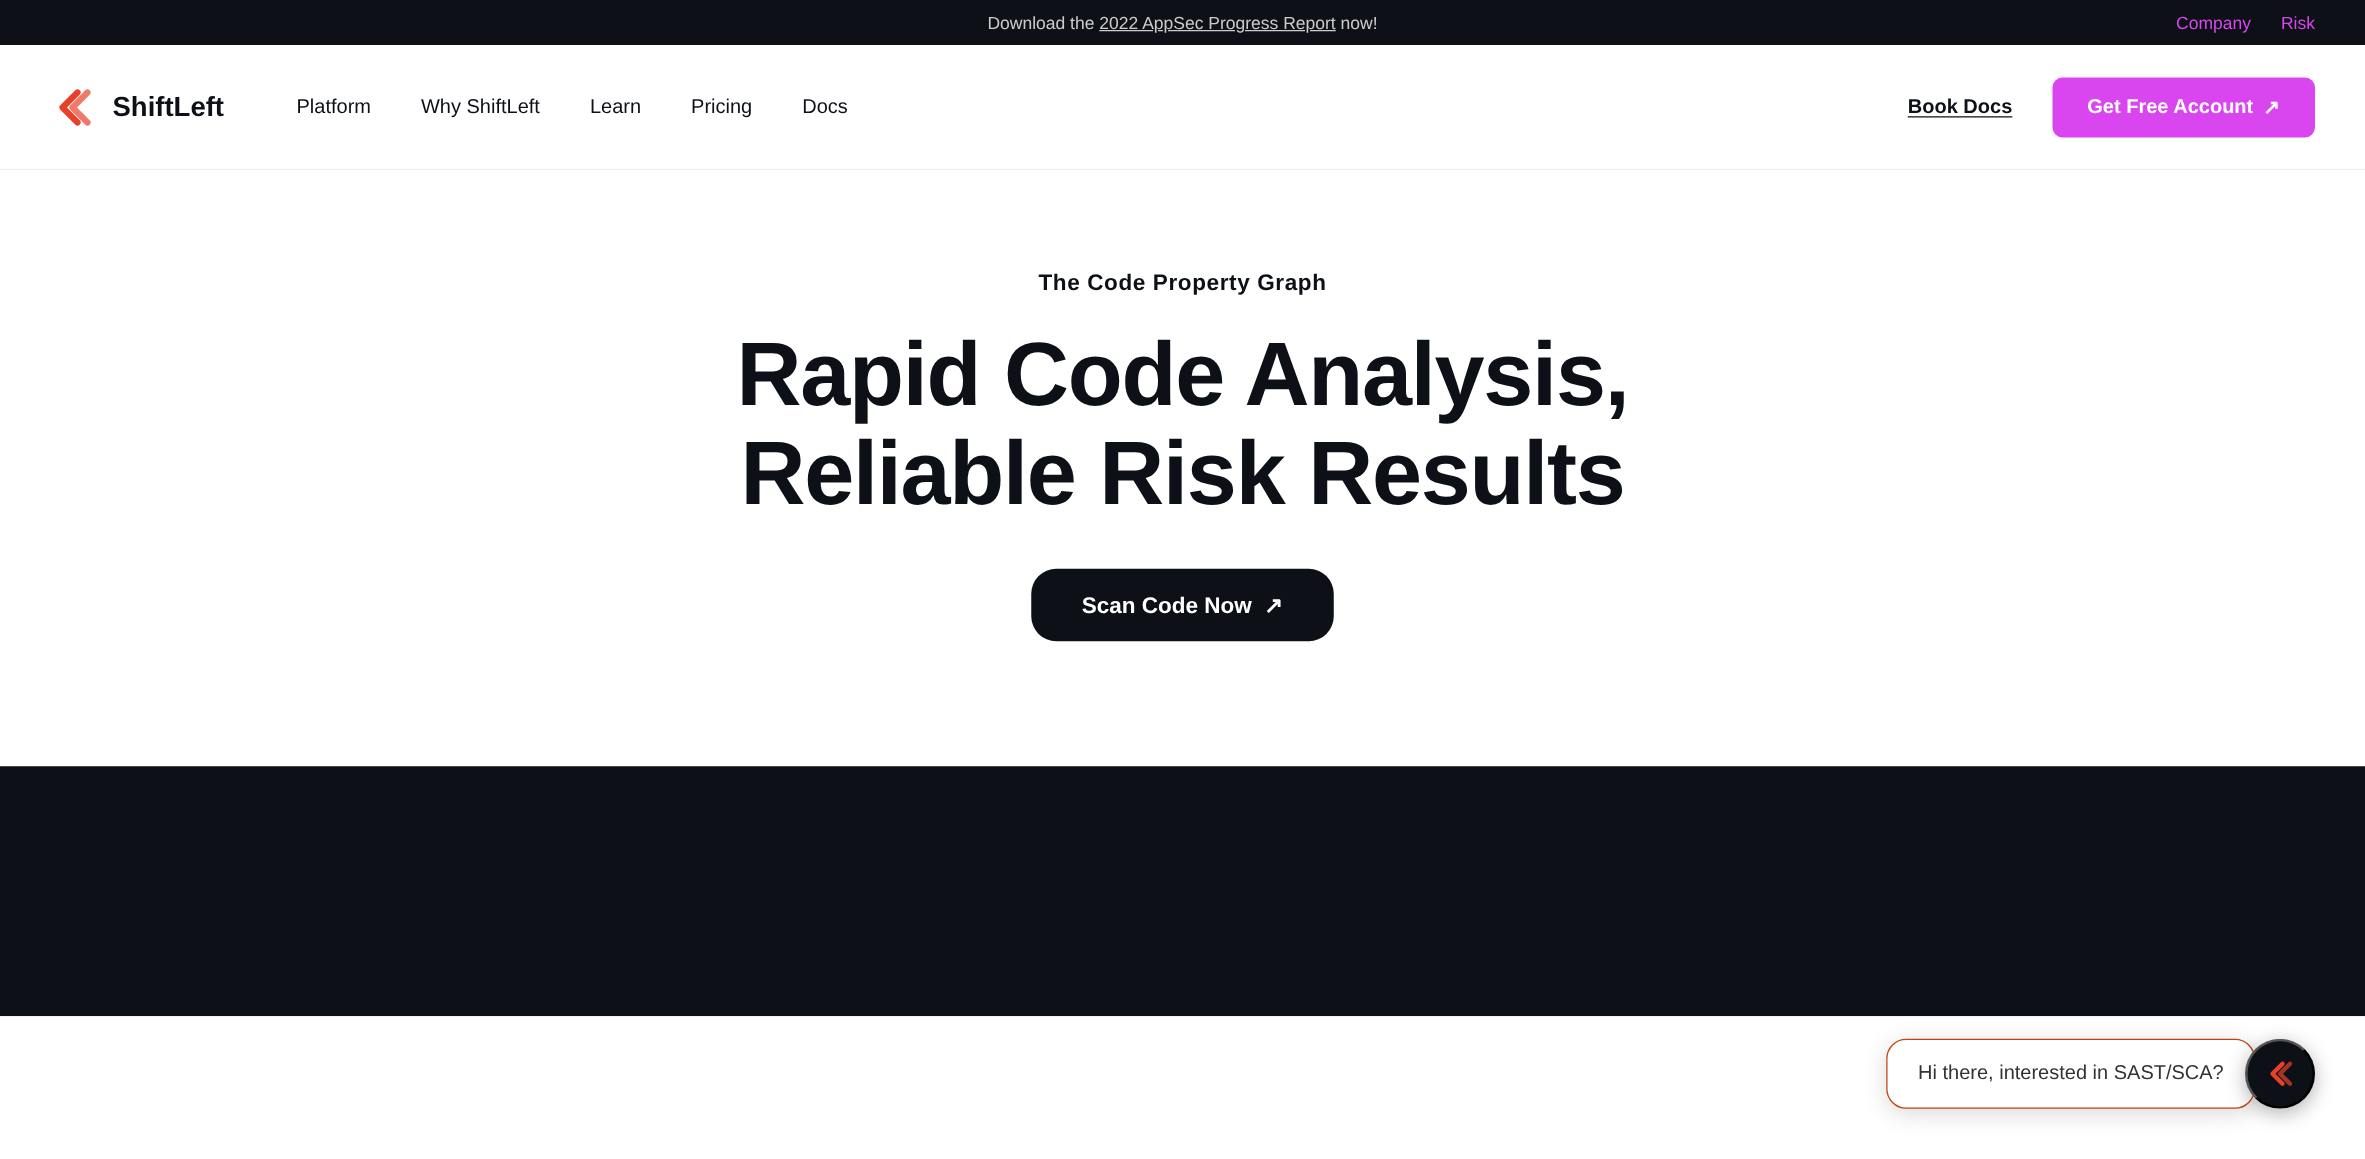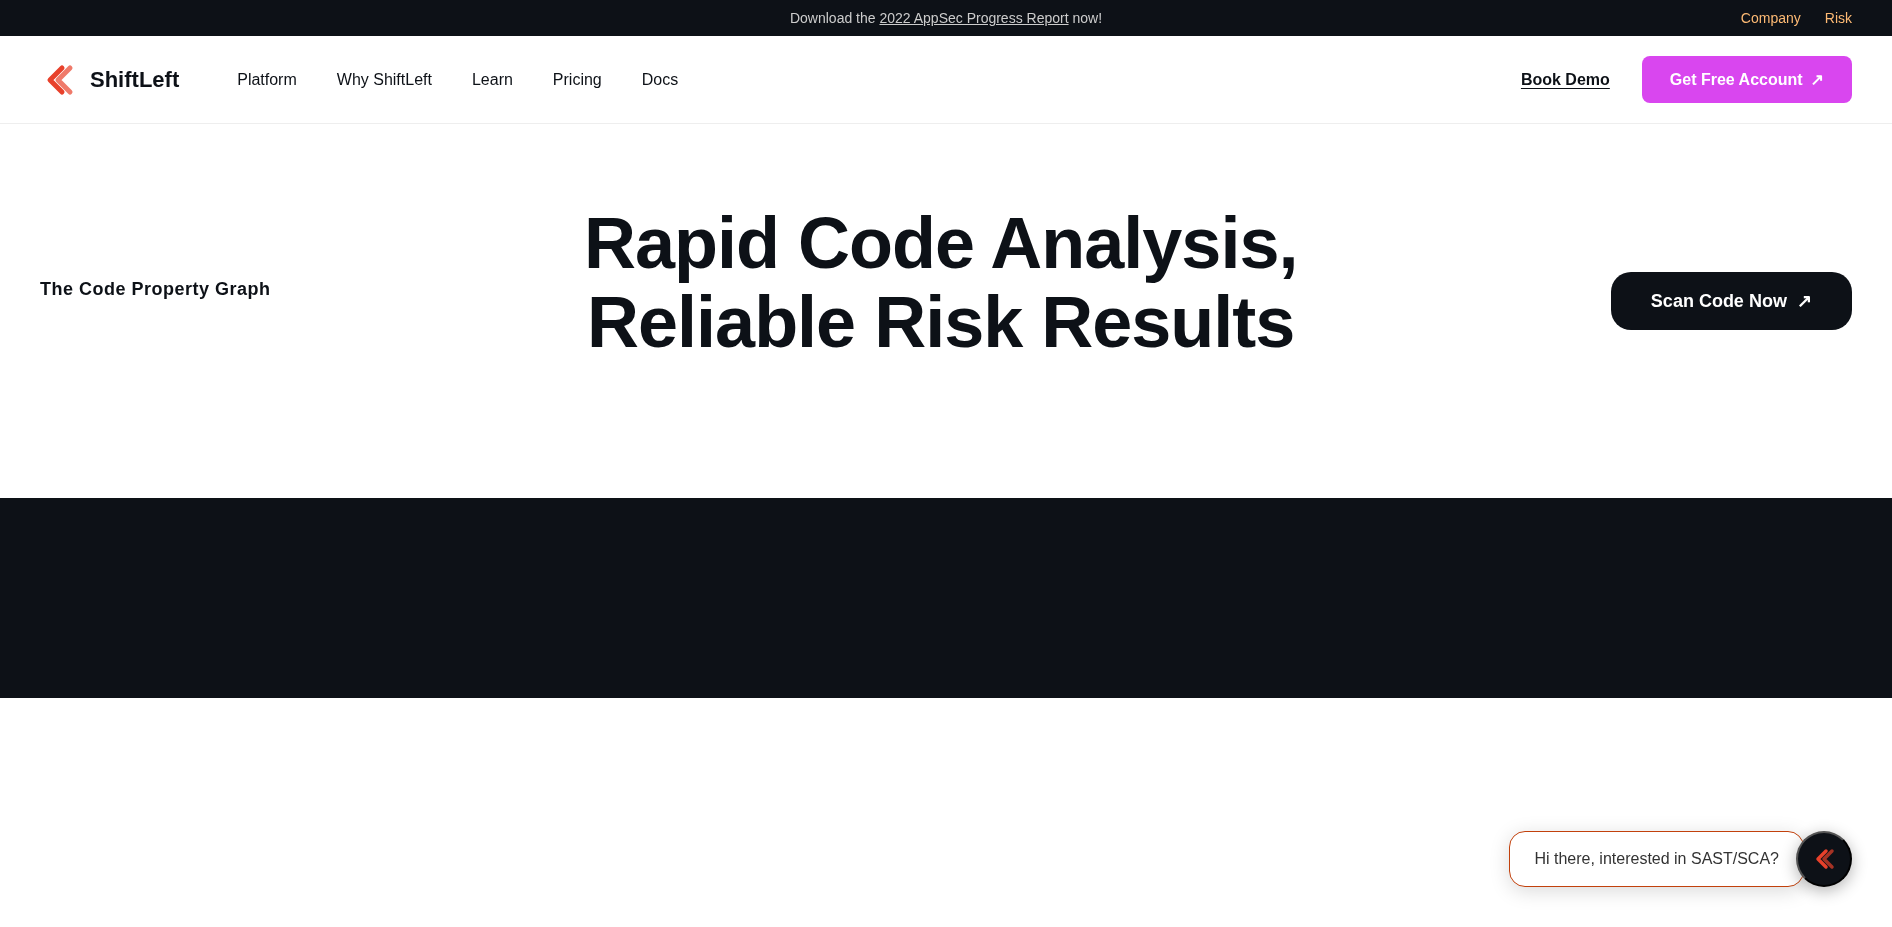--- a/index.html
+++ b/index.html
@@ -19,32 +19,32 @@
       text-decoration: underline;
     }
     .top-banner-right {
       position: absolute;
       right: 40px;
       top: 50%;
       transform: translateY(-50%);
       display: flex;
       gap: 24px;
       font-size: 14px;
-      color: #fdba74;
+      color: #d946ef;
     }
     .top-banner-right span {
       cursor: pointer;
     }
 
     
     .navbar {
       display: flex;
       align-items: center;
       padding: 12px 40px;
-      height: 88px;
+      height: 100px;
       background: #fff;
       border-bottom: 1px solid #eee;
     }
     .logo {
       display: flex;
       align-items: center;
       gap: 10px;
       margin-right: 40px;
       text-decoration: none;
     }
@@ -97,25 +97,25 @@
       font-weight: 600;
       cursor: pointer;
       display: flex;
       align-items: center;
       gap: 8px;
     }
 
     
     .hero {
       display: flex;
+      flex-direction: column;
       align-items: center;
       text-align: center;
       padding: 80px 40px 100px;
       background: #fff;
-      justify-content: space-between;
     }
     .hero-subtitle {
       font-size: 18px;
       font-weight: 600;
       color: #0d1117;
       margin-bottom: 24px;
       letter-spacing: 0.5px;
     }
     .hero-title {
       font-size: 72px;
@@ -210,21 +210,21 @@
 
   <div class="nav-links">
     <span class="nav-link">Platform</span>
     <span class="nav-link">Why ShiftLeft</span>
     <span class="nav-link">Learn</span>
     <span class="nav-link">Pricing</span>
     <span class="nav-link">Docs</span>
   </div>
 
   <div class="nav-right">
-    <button class="book-demo-btn">Book Demo</button>
+    <button class="book-demo-btn">Book Docs</button>
     <button class="get-free-btn">
       <span>Get Free Account</span>
       <span>↗</span>
     </button>
   </div>
 </nav>
 
 <section class="hero">
   <p class="hero-subtitle">The Code Property Graph</p>
   <h1 class="hero-title">

